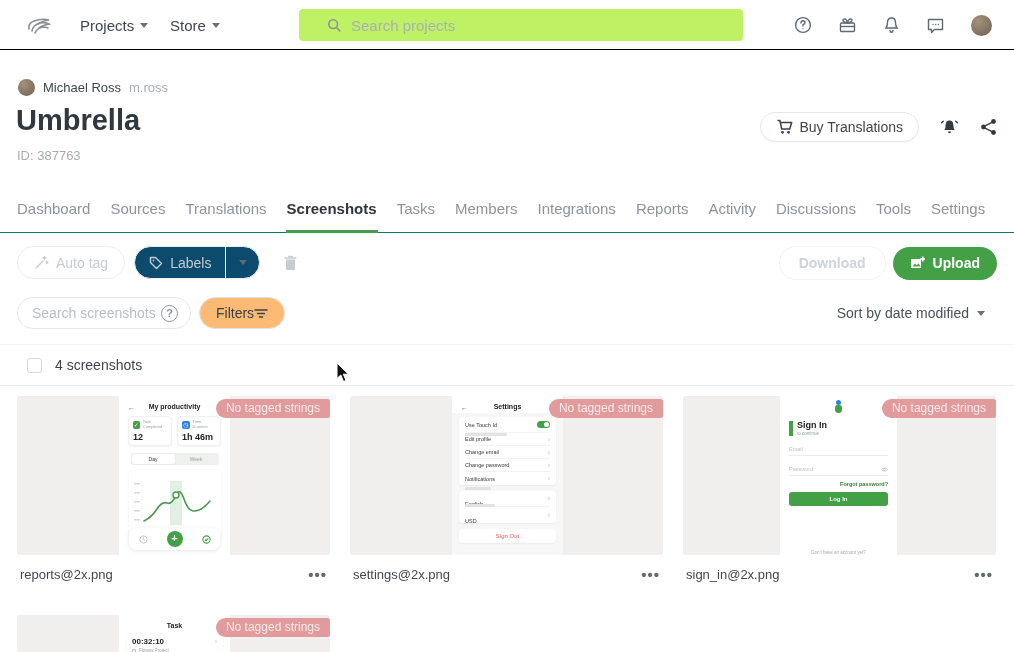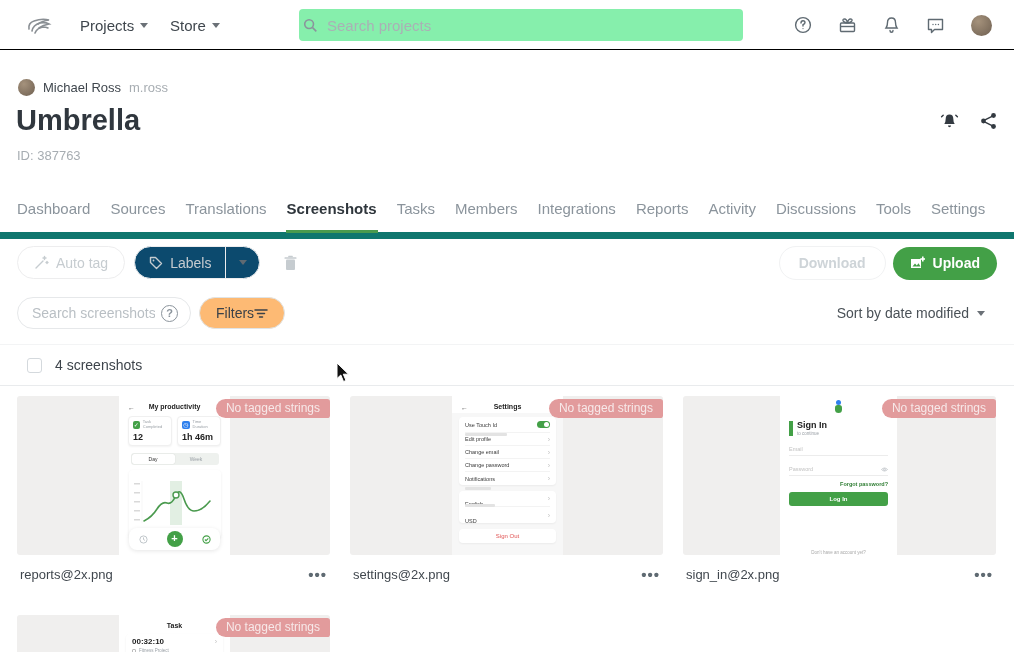--- a/index.html
+++ b/index.html
@@ -12,22 +12,22 @@
   
   .navbar { position:absolute; top:0; left:0; right:0; height:50px; background:#fff;
             border-bottom:1px solid #000000; }
   .nav-logo { position:absolute; left:26px; top:13px; color:#8a8f94; }
   .nav-menu { position:absolute; top:0; height:50px; display:flex; align-items:center; gap:6px;
               font-size:15px; color:#3f464d; cursor:pointer; }
   .nav-menu.projects { left:80px; }
   .nav-menu.store { left:170px; }
   .caret { width:0; height:0; border-left:4px solid transparent; border-right:4px solid transparent;
            border-top:5px solid #6b7177; display:inline-block; }
-  .nav-search { position:absolute; left:299px; top:9px; width:444px; height:32px; background:#86efac;
-                border-radius:4px; display:flex; align-items:center; padding:0 4px; gap:9px; }
+  .nav-search { position:absolute; left:299px; top:9px; width:444px; height:32px; background:#bef264;
+                border-radius:4px; display:flex; align-items:center; padding:0 28px; gap:9px; }
   .nav-search input { border:none; outline:none; background:transparent; font-size:15px; flex:1;
                       font-family:"Liberation Sans", sans-serif; color:#3f464d; }
   .nav-search input::placeholder { color:#aab0b5; }
   .nav-right { position:absolute; right:22px; top:0; height:50px; display:flex; align-items:center; gap:26px; }
   .nav-icon { color:#5f6a72; cursor:pointer; }
   .avatar-sm { width:21px; height:21px; border-radius:50%;
                background:radial-gradient(circle at 35% 30%, #a5927c, #6e5f50); cursor:pointer; }
 
   
   .owner-row { position:absolute; top:79px; left:18px; display:flex; align-items:center; gap:8px; }
@@ -38,21 +38,21 @@
   .page-title { position:absolute; top:104px; left:16px; font-size:29px; font-weight:700; color:#30373e; }
   .project-id { position:absolute; top:148px; left:17px; font-size:13px; color:#a7adb2; }
 
   .header-actions { position:absolute; top:112px; right:17px; display:flex; align-items:center; gap:21px; }
   .pill-btn { height:30px; border:1px solid #e4e7e9; border-radius:16px; background:#fff;
               display:flex; align-items:center; gap:7px; padding:0 15px; font-size:14px; color:#3f464d;
               cursor:pointer; box-shadow:0 1px 1px rgba(0,0,0,0.03); white-space:nowrap; }
   .hdr-icon { color:#333a41; cursor:pointer; }
 
   
-  .tabs-wrap { position:absolute; top:196px; left:0; right:0; border-bottom:7px solid #0f766e;
+  .tabs-wrap { position:absolute; top:196px; left:0; right:0; border-bottom:1px solid #0f766e;
                padding-left:16px; }
   .tabs { display:flex; gap:18px; }
   .tab { font-size:15px; color:#8b949c; padding:4px 1px 13px; cursor:pointer; white-space:nowrap;
          border-bottom:3px solid transparent; margin-bottom:-1px; }
   .tab.active { color:#2f363c; font-weight:700; border-bottom-color:#4a9a4e; }
 
   
   .toolbar { position:absolute; top:246px; left:17px; right:17px; height:33px; }
   .toolbar .left { position:absolute; left:0; top:0; display:flex; align-items:center; gap:9px; }
   .tool-pill { height:33px; border:1px solid #ededee; border-radius:17px; background:#fff;
@@ -246,20 +246,30 @@
 
   <div class="owner-row">
     <span class="avatar-xs"></span>
     <span class="owner-name">Michael Ross</span>
     <span class="owner-user">m.ross</span>
   </div>
   <div class="page-title">Umbrella</div>
   <div class="project-id">ID: 387763</div>
 
   <div class="header-actions">
+    <button class="pill-btn">
+      <span>
+        <svg width="17" height="16" viewBox="0 0 17 16" fill="none" stroke="#3a4148" stroke-width="1.5">
+          <path d="M1.5 1.5 h2.4 l1.8 8.5 h8 l2-6.5 h-11.5" stroke-linejoin="round"></path>
+          <circle cx="6.5" cy="13.3" r="1.4" fill="#3a4148" stroke="none"></circle>
+          <circle cx="12.6" cy="13.3" r="1.4" fill="#3a4148" stroke="none"></circle>
+        </svg>
+      </span>
+      <span>Buy Translations</span>
+    </button>
     <span class="hdr-icon">
       <svg width="19" height="18" viewBox="0 0 19 18" fill="#333a41">
         <path d="M9.5 2.5 q3.8 0 3.8 4.3 q0 3.2 1.4 5.2 h-10.4 q1.4-2 1.4-5.2 q0-4.3 3.8-4.3z"></path>
         <path d="M8 13.5 q0 1.7 1.5 1.7 q1.5 0 1.5-1.7 z"></path>
         <path d="M3.2 3.2 L1.6 4.8 M15.8 3.2 L17.4 4.8" stroke="#333a41" stroke-width="1.4" stroke-linecap="round" fill="none"></path>
       </svg>
     </span>
     <span class="hdr-icon">
       <svg width="17" height="18" viewBox="0 0 17 18" fill="#333a41">
         <circle cx="13.5" cy="3.5" r="2.4"></circle>

